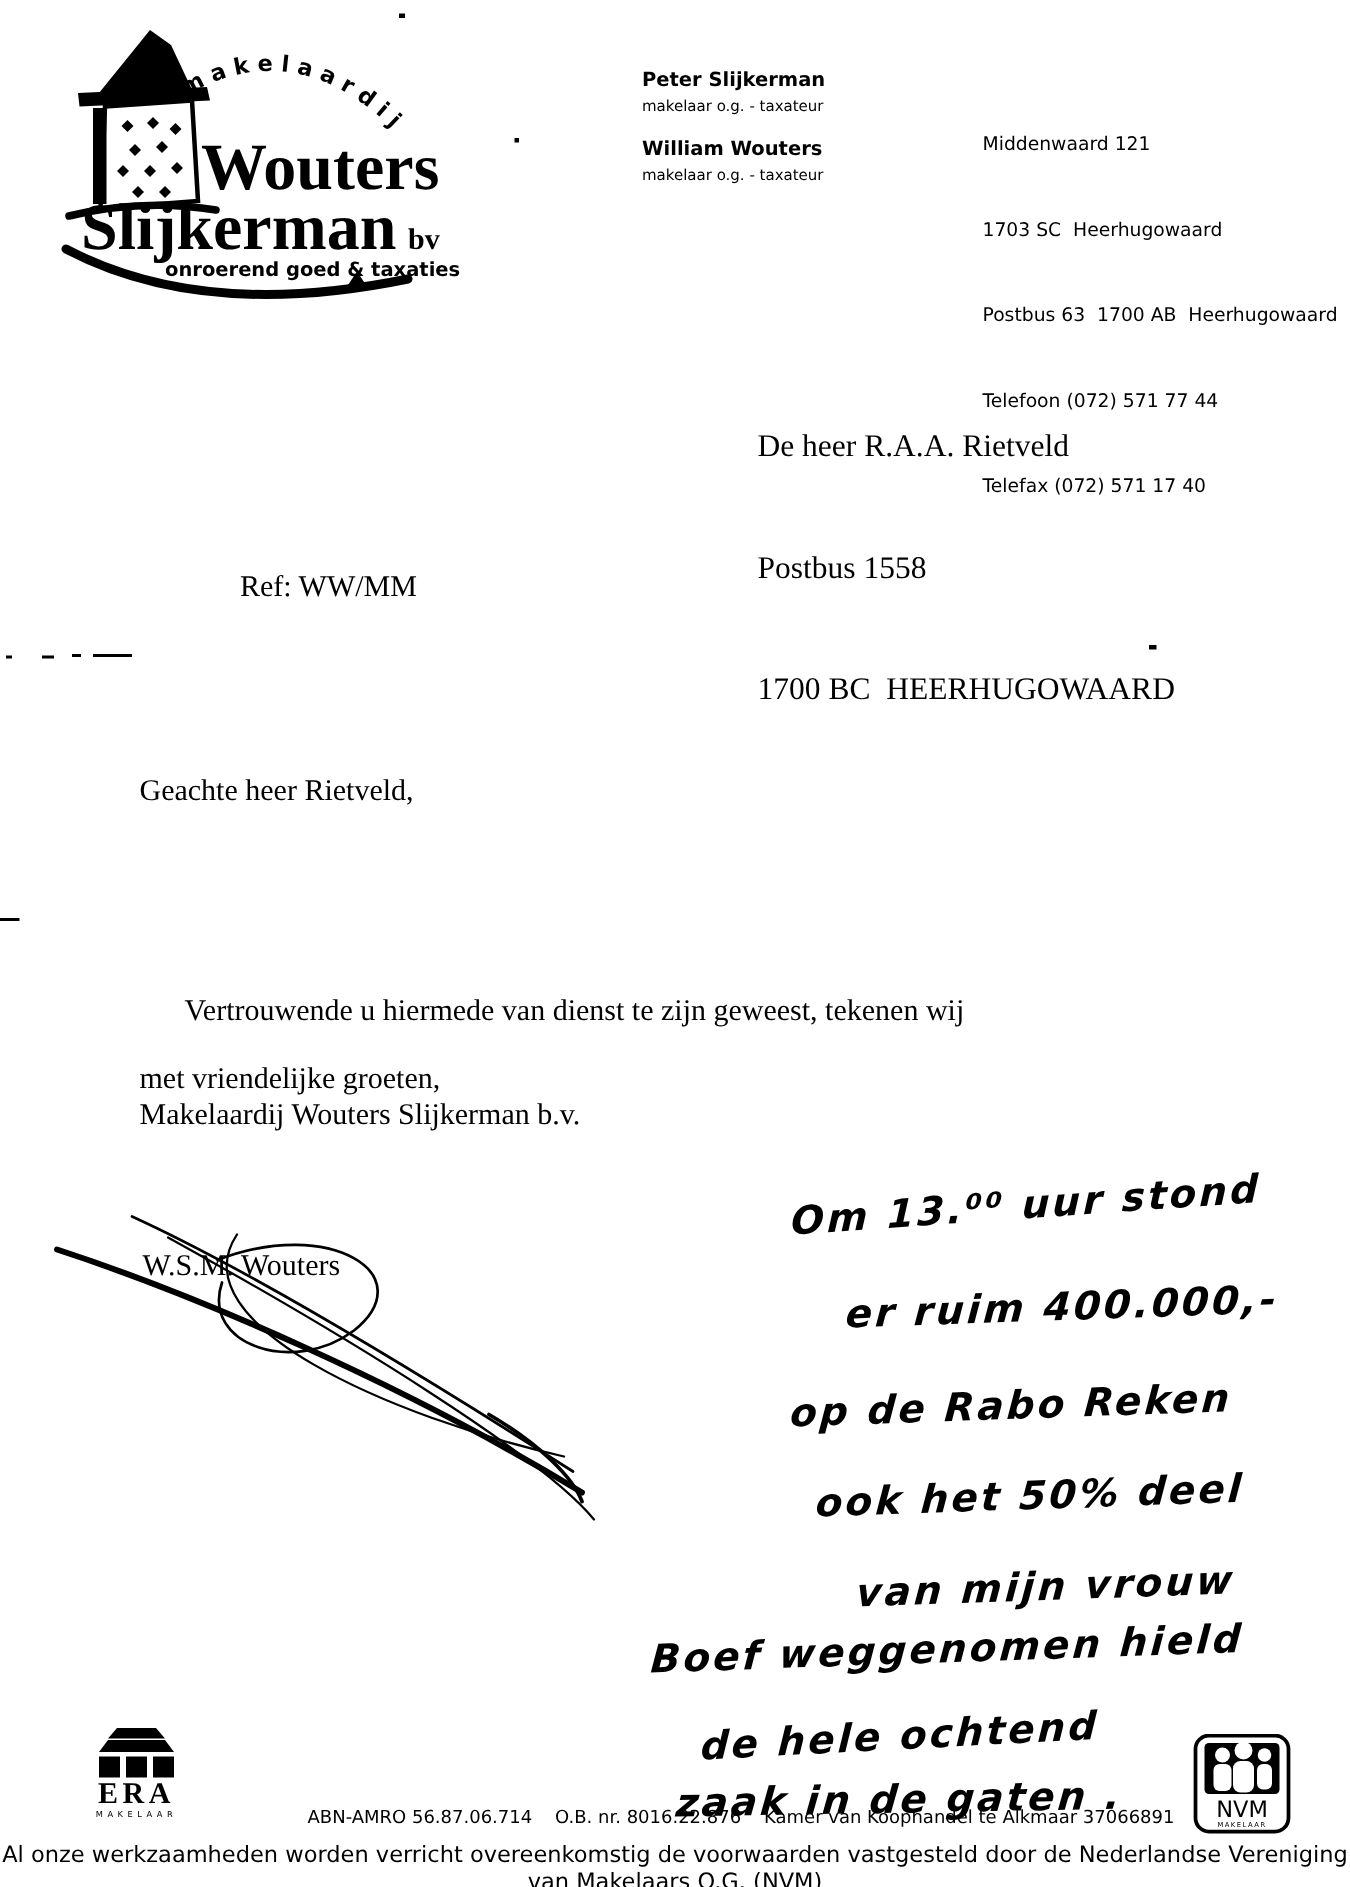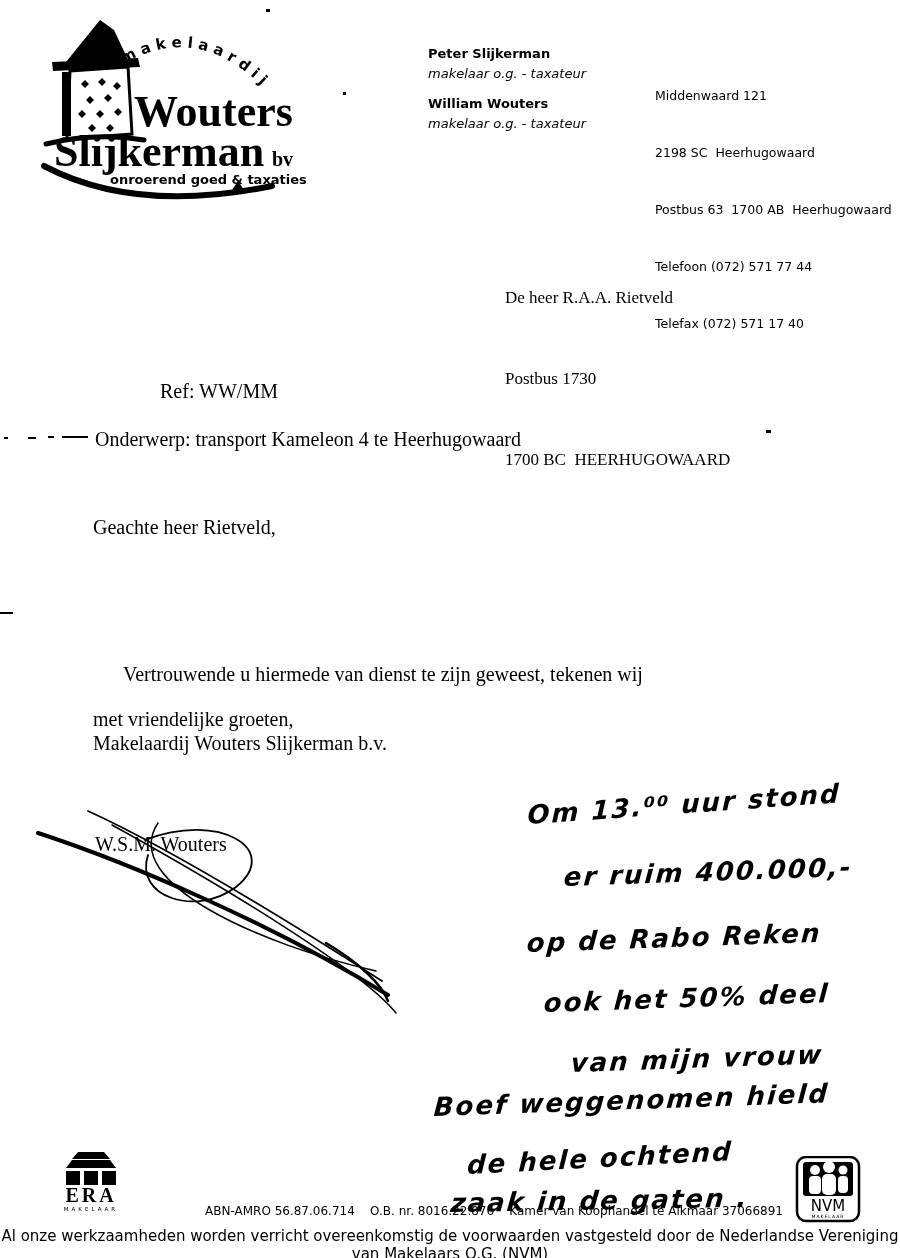--- a/index.html
+++ b/index.html
@@ -4,25 +4,25 @@
 <title>Scanned letter</title>
 <style>
   html,body{margin:0;padding:0;background:#fff;}
   .page{position:relative;width:900px;height:1258px;background:#ffffff;color:#000;
         font-family:"Liberation Serif",serif;overflow:hidden;}
   .abs{position:absolute;}
 
   
   .staff{left:428px;top:46px;font-family:"DejaVu Sans",sans-serif;}
   .staff .name{font-size:13px;font-weight:bold;margin:0 0 5px 0;}
-  .staff .title{font-size:13px;font-style:italic;margin:0 16px 15px 0;}
+  .staff .title{font-size:10px;margin:0 16px 15px 0;}
   .contact{left:655px;top:48px;font-family:"DejaVu Sans",sans-serif;font-size:12.5px;line-height:19px;white-space:pre;}
 
   
-  .recipient{left:505px;top:230px;font-size:17px;line-height:27px;white-space:pre;}
+  .recipient{left:505px;top:230px;font-size:21px;line-height:27px;white-space:pre;}
 
   
   .ref{left:160px;top:380px;font-size:20px;}
   .date{left:390px;top:403px;font-size:20px;}
   .subject{left:95px;top:428px;font-size:20px;}
 
   
   .body-text{font-size:20px;}
   .salutation{left:93px;top:516px;}
   .para1{left:93px;top:562px;width:700px;text-align:justify;line-height:25.5px;}
@@ -96,34 +96,33 @@
 
   <div class="abs staff">
     <div class="name">Peter Slijkerman</div>
     <div class="title">makelaar o.g. - taxateur</div>
     <div class="name">William Wouters</div>
     <div class="title">makelaar o.g. - taxateur</div>
   </div>
 
   <div class="abs contact">
     <div>Middenwaard 121</div>
-    <div>2198 SC  Heerhugowaard</div>
+    <div>1703 SC  Heerhugowaard</div>
     <div>Postbus 63  1700 AB  Heerhugowaard</div>
     <div>Telefoon (072) 571 77 44</div>
     <div>Telefax (072) 571 17 40</div>
   </div>
 
   <div class="abs recipient">
     <div>De heer R.A.A. Rietveld</div>
-    <div>Postbus 1730</div>
+    <div>Postbus 1558</div>
     <div>1700 BC  HEERHUGOWAARD</div>
   </div>
 
   <div class="abs ref body-text">Ref: WW/MM</div>
-  <div class="abs subject body-text">Onderwerp: transport Kameleon 4 te Heerhugowaard</div>
 
   <div class="abs salutation body-text">Geachte heer Rietveld,</div>
   <div class="abs para2 body-text">Vertrouwende u hiermede van dienst te zijn geweest, tekenen wij</div>
   <div class="abs closing1 body-text">met vriendelijke groeten,</div>
   <div class="abs closing2 body-text">Makelaardij Wouters Slijkerman b.v.</div>
   <div class="abs signer">W.S.M. Wouters</div>
 
   <svg class="abs" style="left:30px;top:795px;" width="380" height="230" viewBox="0 0 380 230">
     <g fill="none" stroke="#000" stroke-linecap="round">
       <path d="M8 38 C 100 68, 240 128, 358 200" stroke-width="4"></path>

